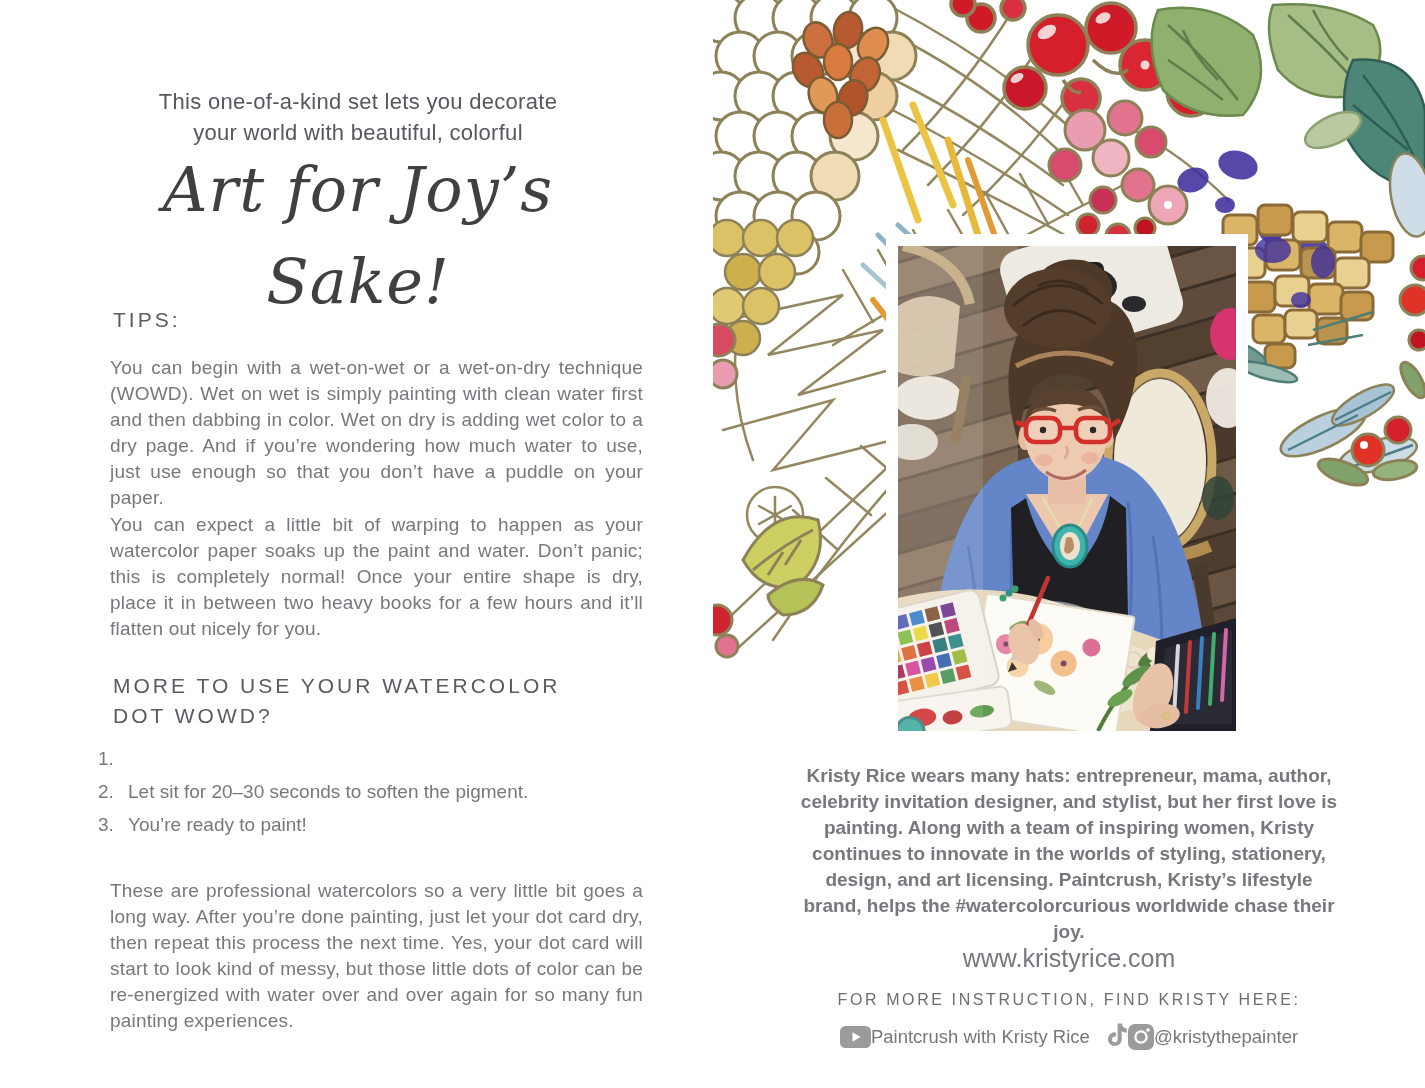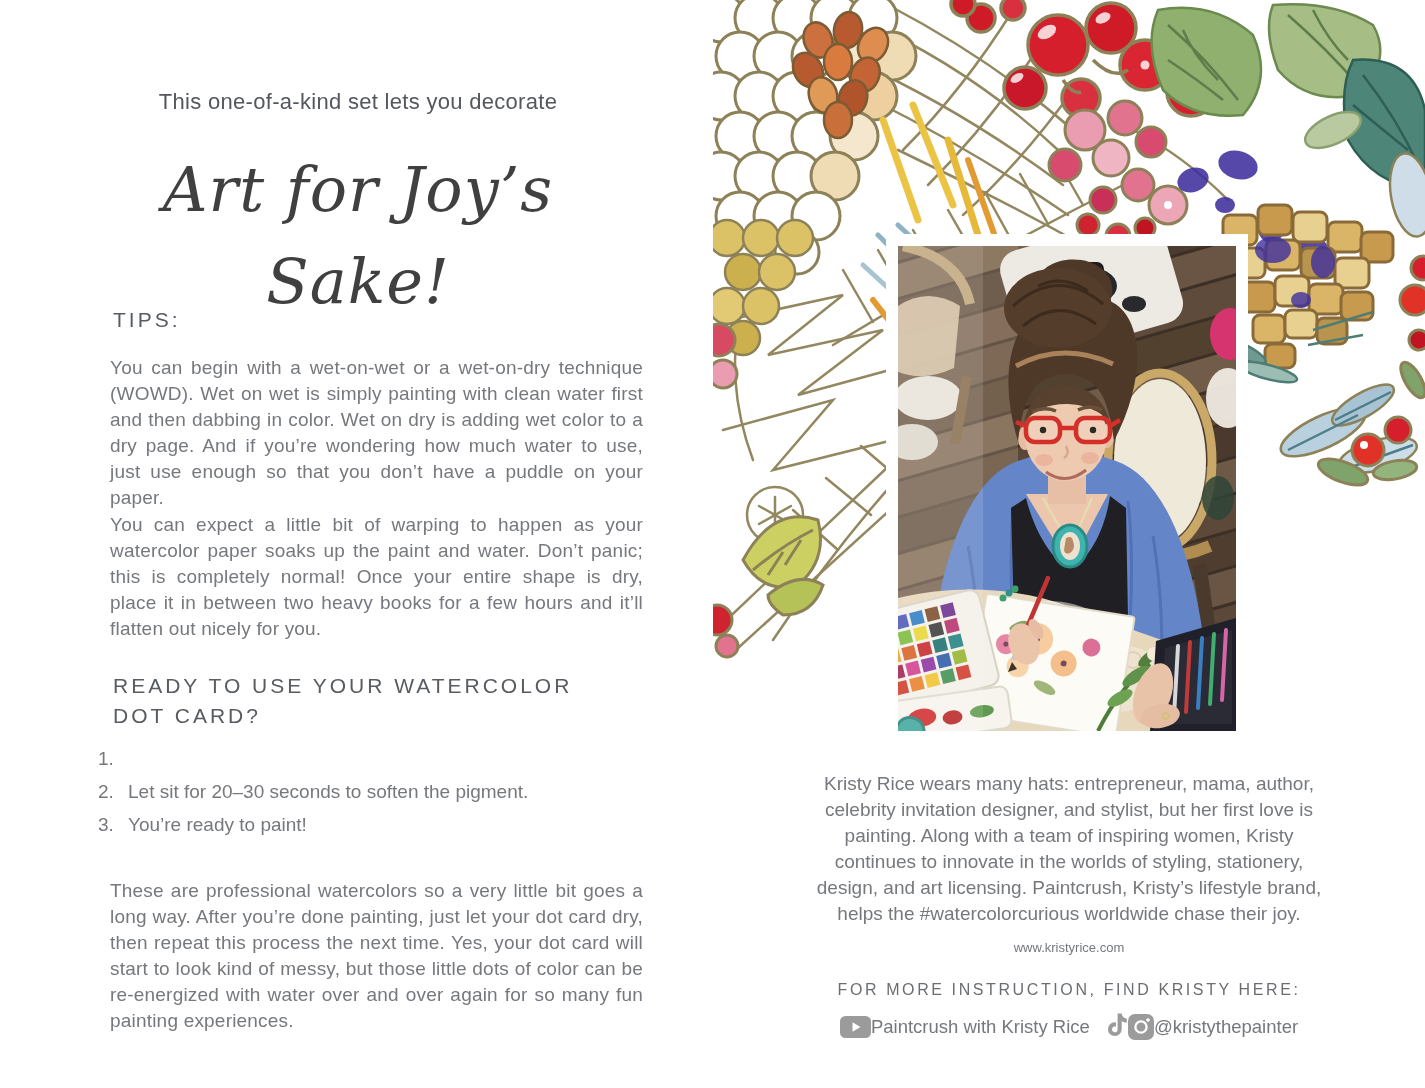--- a/index.html
+++ b/index.html
@@ -25,49 +25,50 @@
   .par3{left:98px;top:866px;width:533px;}
   .steps{left:98px;top:746px;width:533px;margin:0;padding:0;list-style:none;
     font-size:19px;line-height:26px;font-weight:300;color:#75787c;}
   .steps li{display:flex;margin-bottom:7px;}
   .steps .num{width:30px;flex:0 0 30px;}
   
   .floral{left:713px;top:0;width:712px;height:660px;}
   .photo{left:898px;top:246px;width:338px;height:485px;box-shadow:0 0 0 12px #ffffff;
     overflow:hidden;background:#6b5645;}
   .right-text{left:798px;top:763px;width:542px;text-align:center;color:#75787c;}
-  .bio{font-size:19px;line-height:26px;font-weight:400;margin:8px;}
-  .website{font-size:13px;line-height:26px;font-weight:300;margin:0;}
+  .bio{font-size:19px;line-height:26px;font-weight:700;margin:0;}
+  .website{font-size:25px;line-height:26px;font-weight:300;margin:0;}
   .find-heading{margin:18px 0 0 0;font-size:16px;letter-spacing:2.6px;color:#6b6e71;
     font-weight:400;line-height:22px;}
   .social-row{margin-top:12px;display:flex;align-items:center;justify-content:center;
     font-size:18.5px;font-weight:300;color:#75787c;}
   .social-row .gap{width:14px;}
   .icon{display:inline-flex;align-items:center;}
 </style>
 </head>
 <body>
 
 <div class="spread">
 
   <div class="abs intro">
     <div>This one-of-a-kind set lets you decorate</div>
+    <div>your world with beautiful, colorful</div>
   </div>
 
   <h1 class="abs script-title">Art for Joy’s Sake!</h1>
 
   <h2 class="abs sec-heading tips-heading">TIPS:</h2>
 
   <p class="abs body-par par1">You can begin with a wet-on-wet or a wet-on-dry technique (WOWD). Wet on wet is simply painting with clean water first and then dabbing in color. Wet on dry is adding wet color to a dry page. And if you’re wondering how much water to use, just use enough so that you don’t have a puddle on your paper.</p>
 
   <p class="abs body-par par2">You can expect a little bit of warping to happen as your watercolor paper soaks up the paint and water. Don’t panic; this is completely normal! Once your entire shape is dry, place it in between two heavy books for a few hours and it’ll flatten out nicely for you.</p>
 
   <h2 class="abs sec-heading ready-heading">
-    <span>READY TO USE YOUR WATERCOLOR</span><br>
-    <span>DOT CARD?</span>
+    <span>MORE TO USE YOUR WATERCOLOR</span><br>
+    <span>DOT WOWD?</span>
   </h2>
 
   <ol class="abs steps">
     <li>
       <span class="num">1.</span>
     </li>
     <li>
       <span class="num">2.</span>
       <span>Let sit for 20–30 seconds to soften the pigment.</span>
     </li>

